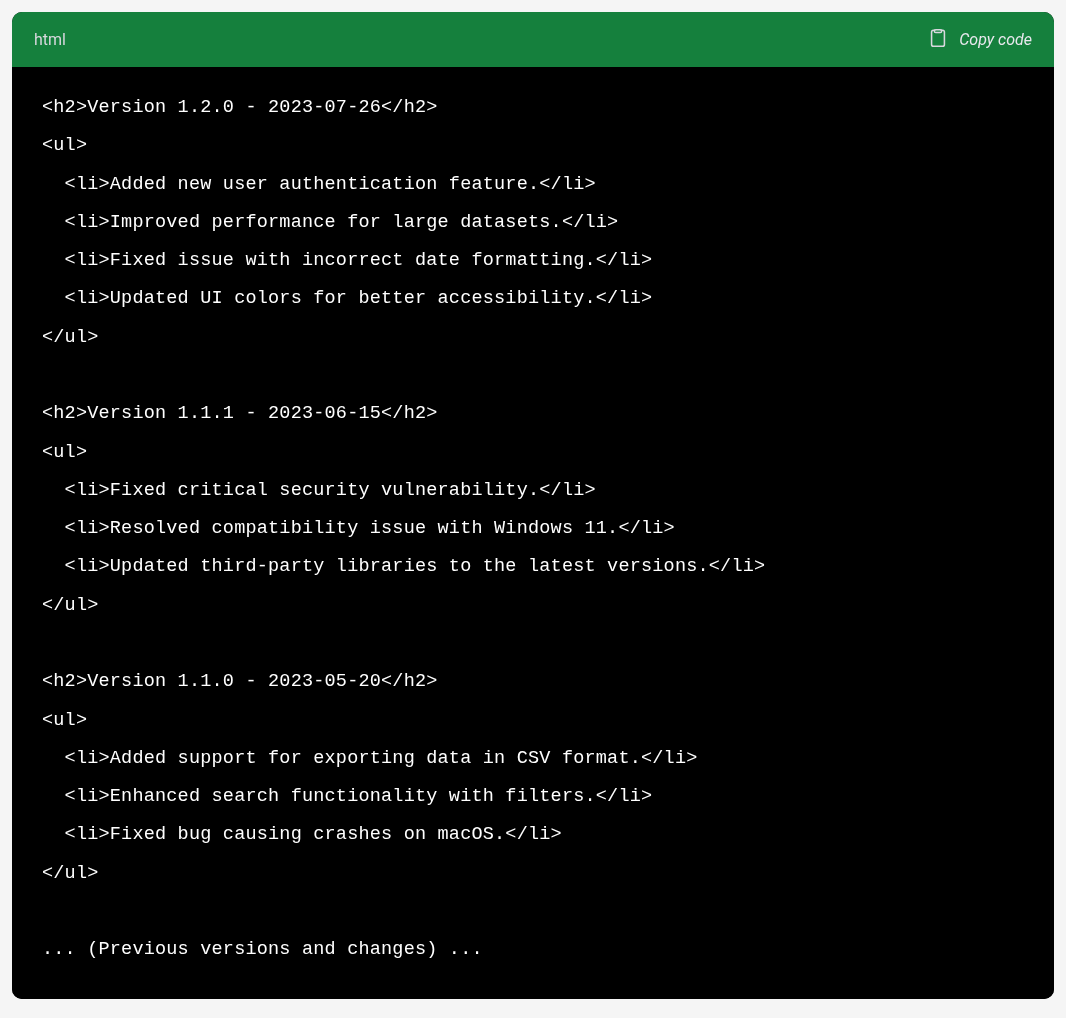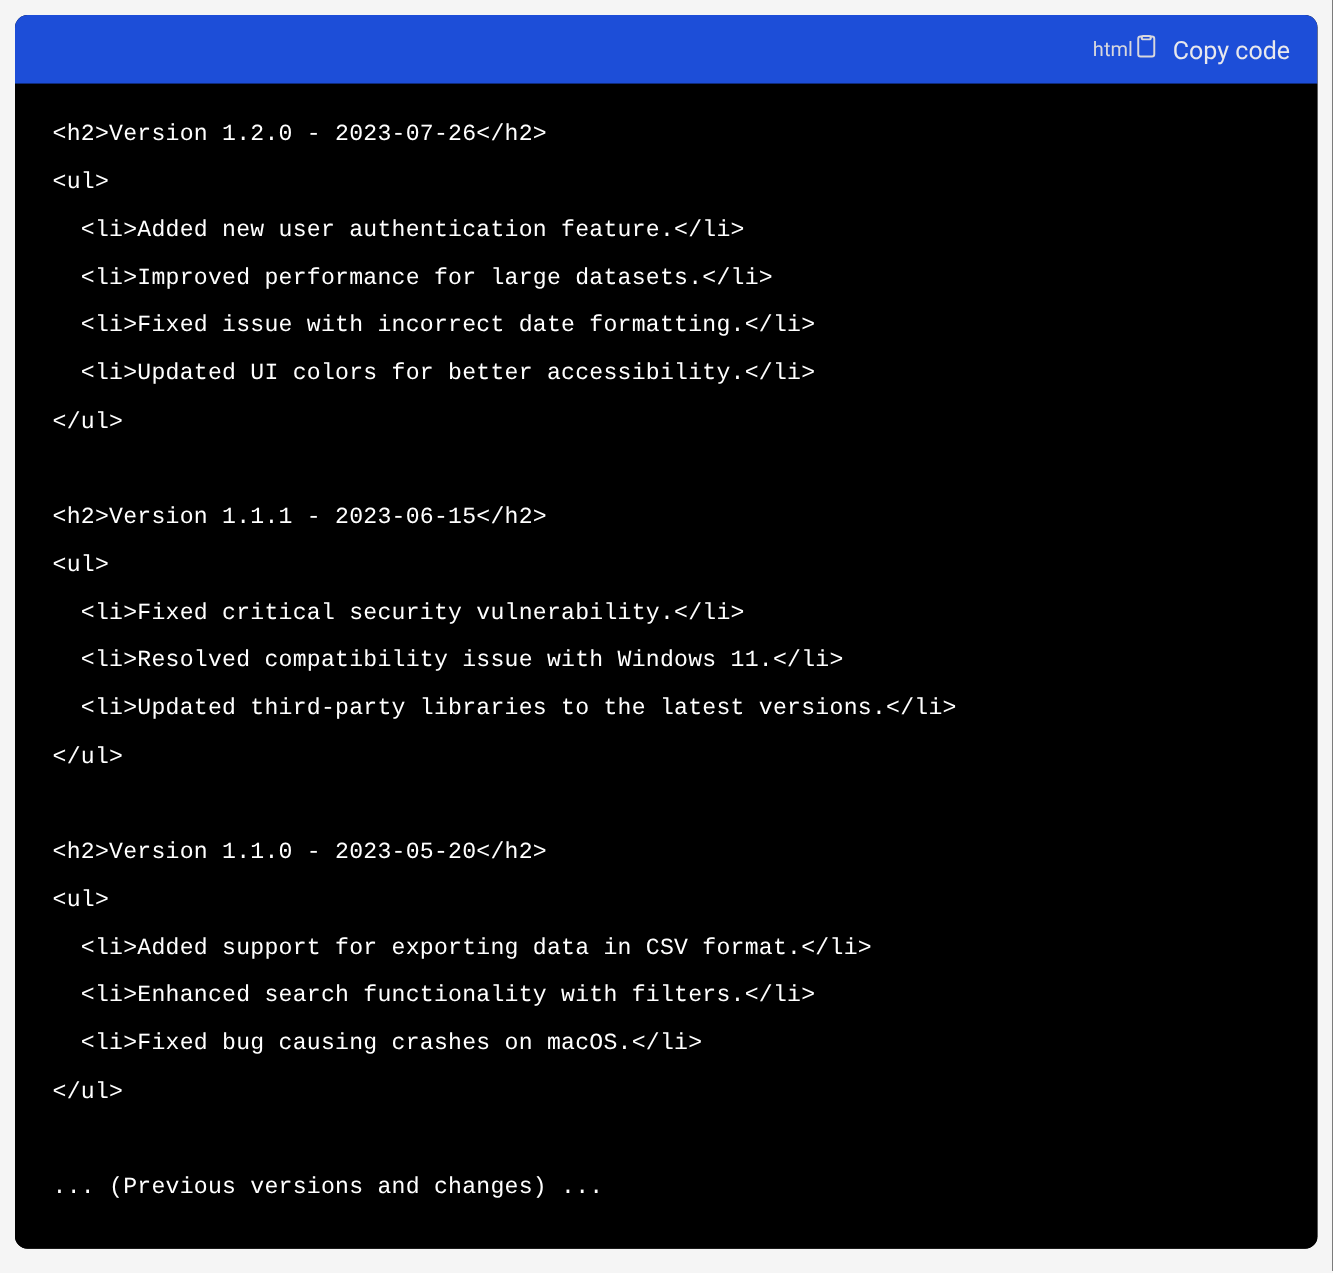--- a/index.html
+++ b/index.html
@@ -11,42 +11,43 @@
       background: #f5f5f5;
       padding: 12px;
       font-family: -apple-system, BlinkMacSystemFont, "Segoe UI", Roboto, sans-serif;
     }
     .code-block {
       border-radius: 10px;
       overflow: hidden;
       background: #000;
     }
     .code-header {
-      background: #1d4ed8;
+      background: #15803d;
       display: flex;
-      justify-content: flex-end;
+      justify-content: space-between;
       align-items: center;
       padding: 12px 22px;
       height: 55px;
     }
     .language-label {
       color: #d8d8de;
       font-size: 16px;
       font-weight: 400;
     }
     .copy-button {
       display: flex;
       align-items: center;
       gap: 10px;
       background: transparent;
       border: none;
       color: #e8e8ed;
-      font-size: 20px;
+      font-size: 16px;
       cursor: pointer;
       font-family: inherit;
+      font-style: italic;
     }
     .copy-button svg {
       width: 22px;
       height: 22px;
       stroke: #d8d8de;
       fill: none;
       stroke-width: 1.7;
     }
     .code-content {
       background: #000;

